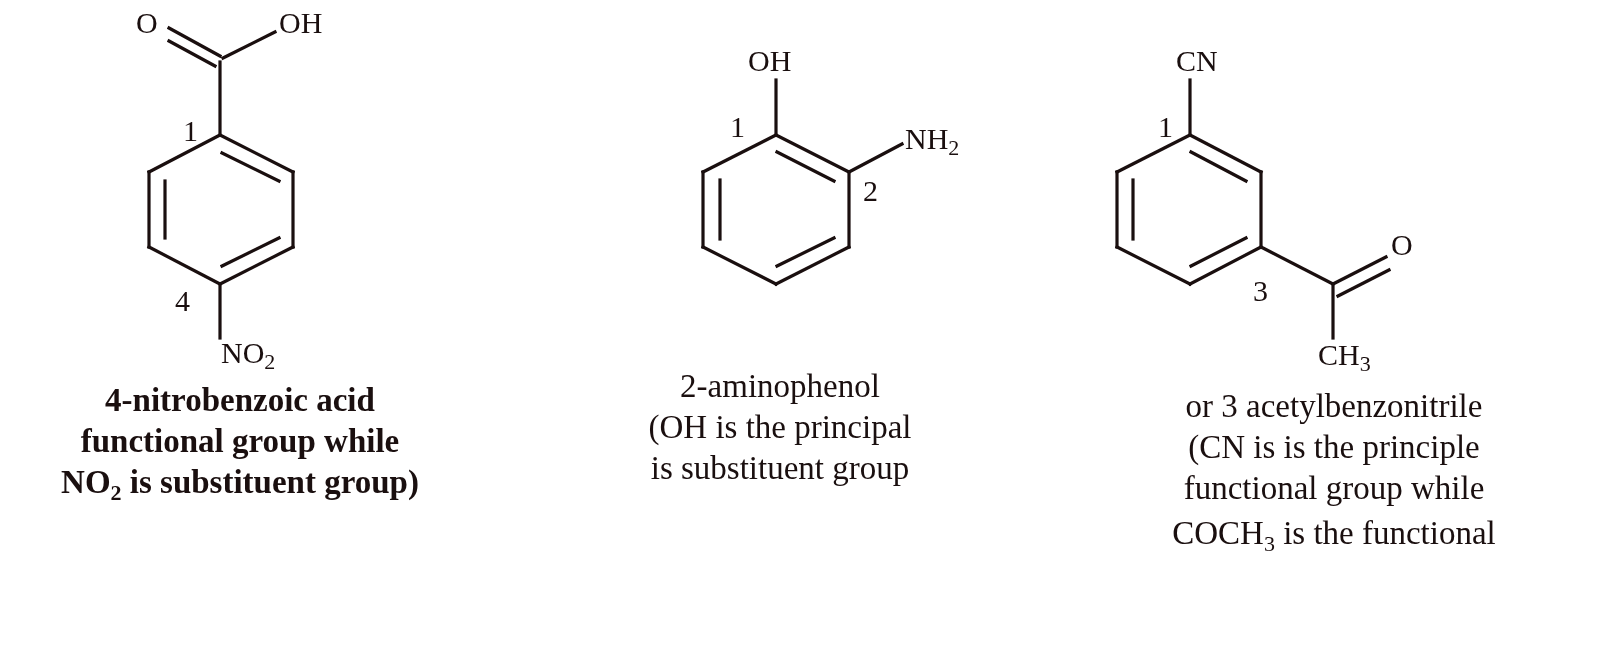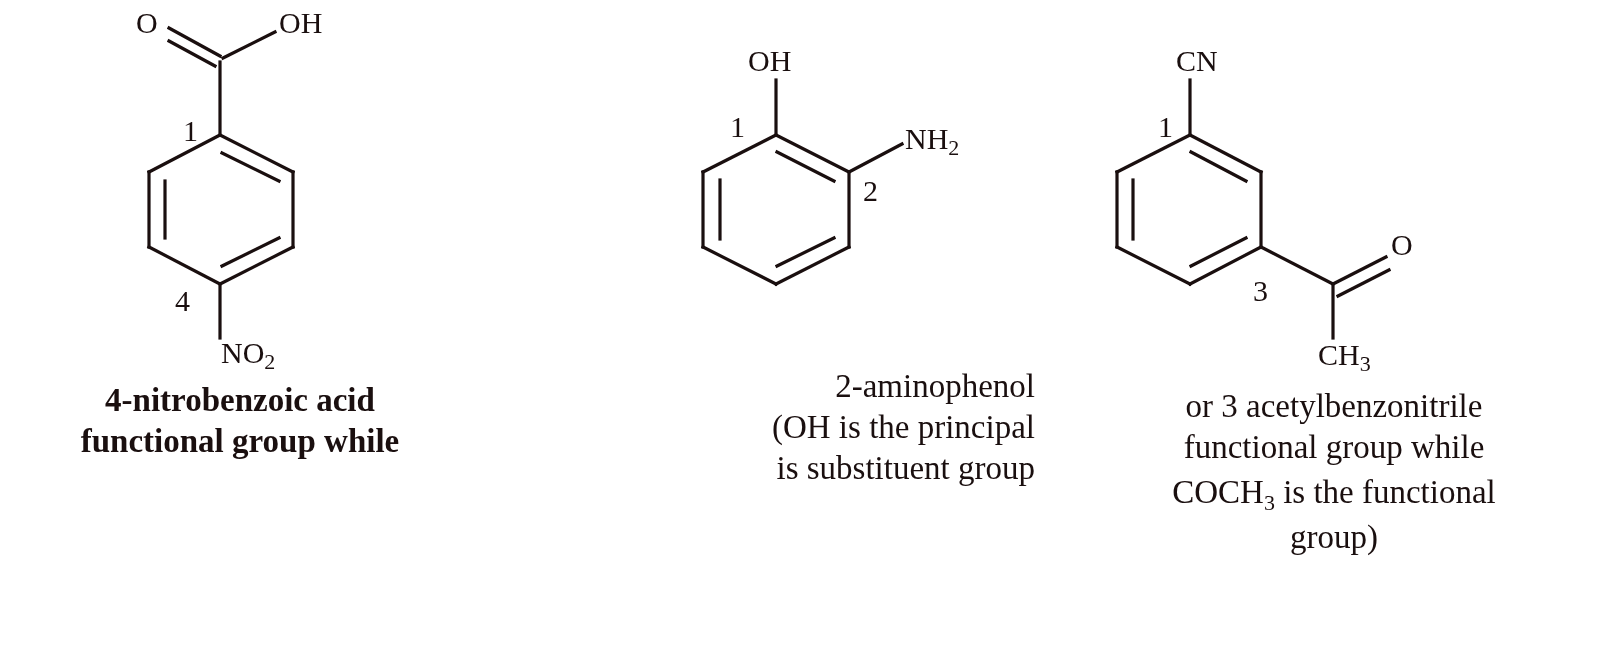--- a/index.html
+++ b/index.html
@@ -96,26 +96,27 @@
 
 <span class="lbl" style="left:1176px; top:46px;">CN</span>
 <span class="lbl" style="left:1158px; top:112px;">1</span>
 <span class="lbl" style="left:1253px; top:276px;">3</span>
 <span class="lbl" style="left:1391px; top:230px;">O</span>
 <span class="lbl" style="left:1318px; top:340px;"><span>CH</span><sub>3</sub></span>
 
 <div class="caption" style="left:0px; top:380px; width:480px;font-weight:bold;">
   <span class="line">4-nitrobenzoic acid</span>
   <span class="line">functional group while</span>
+  <span class="line"><span>NO</span><sub>2</sub><span> is substituent group)</span></span>
 </div>
 
-<div class="caption" style="left:525px; top:366px; width:510px;text-align:right;">
+<div class="caption" style="left:525px; top:366px; width:510px;">
   <span class="line">2-aminophenol</span>
   <span class="line">(OH is the principal</span>
   <span class="line" style="">is substituent group</span>
 </div>
 
 <div class="caption" style="left:1068px; top:386px; width:532px;">
   <span class="line">or 3 acetylbenzonitrile</span>
+  <span class="line">(CN is is the principle</span>
   <span class="line">functional group while</span>
   <span class="line" style="margin-top:4px;"><span>COCH</span><sub>3</sub><span> is the functional</span></span>
-  <span class="line" style="margin-top:4px;">group)</span>
 </div>
 
 </body></html>

